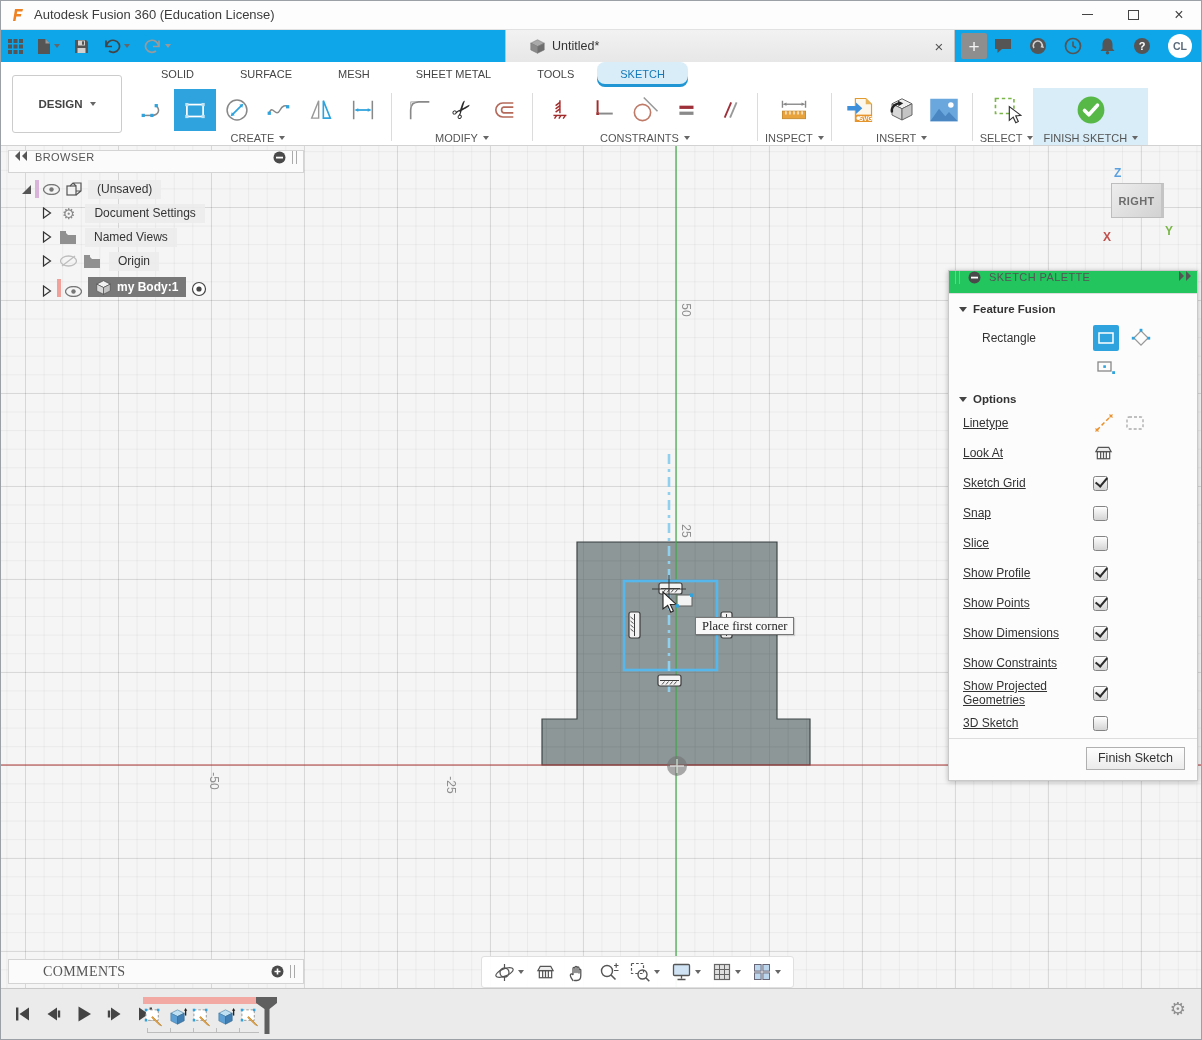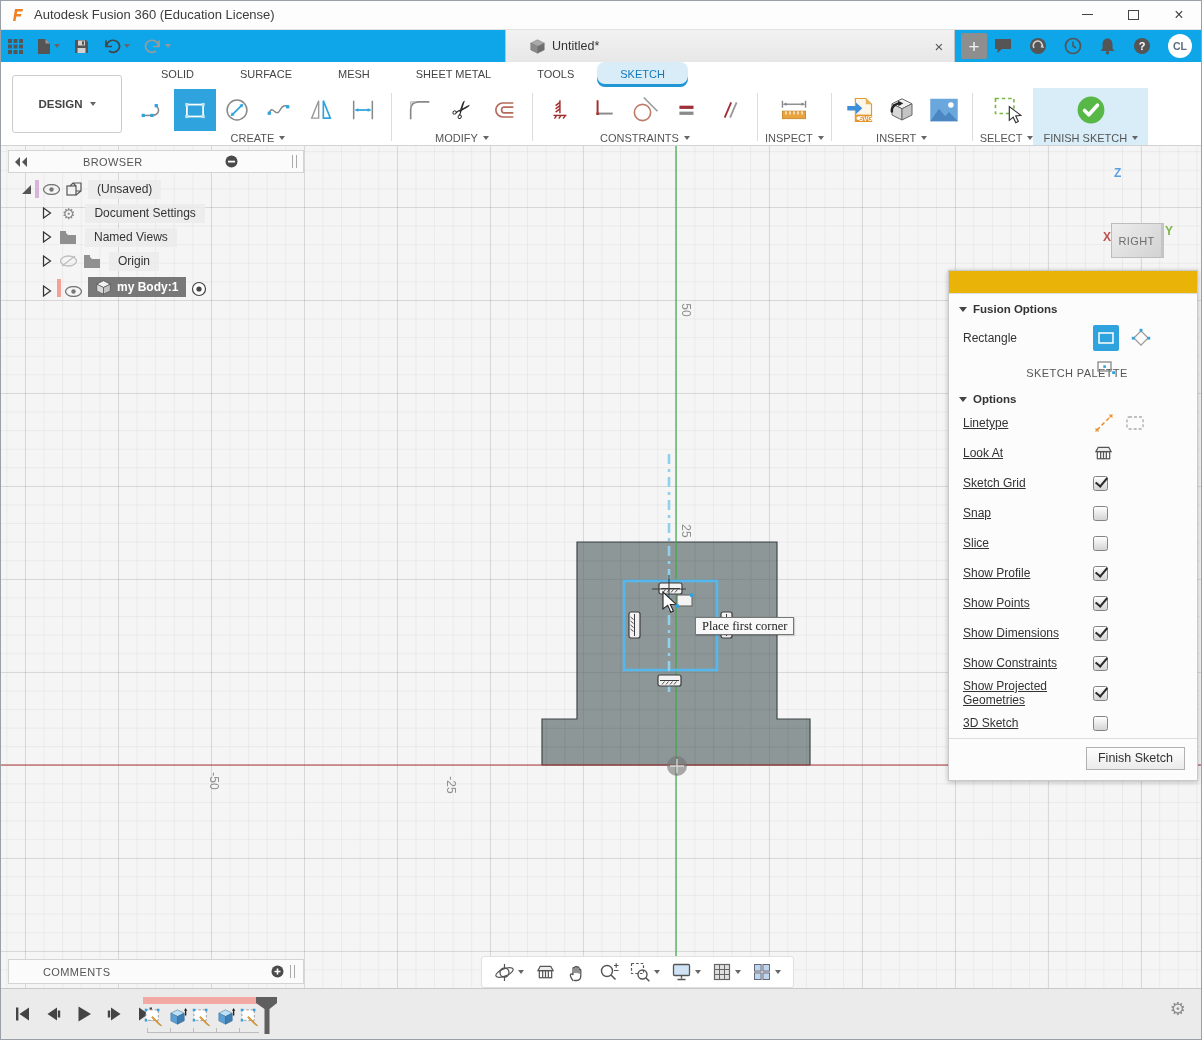--- a/index.html
+++ b/index.html
@@ -69,52 +69,52 @@
   }
   .scene { position:absolute; left:0; top:0; }
   .axis-num { position:absolute; font-size:12px; color:#8f8f8f; transform:rotate(90deg); white-space:nowrap; }
   .tooltip { position:absolute; left:695px; top:471px; height:18px; padding:1px 6px 2px;
     background:#f8f8f8; border:1px solid #777; box-shadow:1px 1px 1px rgba(0,0,0,.15);
     font-family:"Liberation Serif", serif; font-size:12.5px; color:#222; white-space:nowrap; z-index:5; }
   .cursor-svg { position:absolute; left:640px; top:425px; z-index:6; }
 
   
   .browser { position:absolute; left:8px; top:150px; width:296px; z-index:10; }
-  .panel-header { height:23px; background:#fbfbfb; border:1px solid #d4d4d4; display:flex; align-items:center;
-    font-size:11px; color:#555; padding:0 6px;gap:48px; }
+  .panel-header { height:23px; background:#fbfbfb; border:1px solid #d4d4d4; display:flex; 
+    font-size:11px; color:#555; padding:0 6px; }
   .panel-header .ph-title { margin-left:8px; letter-spacing:.4px; flex:1; }
   .grip { width:5px; height:13px; border-left:1px solid #aaa; border-right:1px solid #aaa; margin-left:6px; }
   .tree { padding-top:4px; }
   .trow { height:24px; display:flex; align-items:center; }
   .chip { background:rgba(235,235,235,.92); padding:2.5px 9px; font-size:12px; color:#333; white-space:nowrap; }
   .chip.dark { background:#787878; color:#fff; font-weight:bold; display:flex; align-items:center; gap:6px; padding:2.5px 8px; }
   .tri-open { width:0; height:0; border-bottom:9px solid #555; border-right:9px solid transparent; transform:rotate(-90deg); }
   .cbar { width:4px; height:18px; margin:0 4px; }
   .cbar.purple { background:#d9b3d9; }
   .cbar.salmon { background:#f2a09a; }
   .gear-glyph { font-size:15px; color:#8a8a8a; line-height:1; }
 
   
   .viewcube { position:absolute; left:1103px; top:166px; width:86px; height:86px; z-index:10; }
   .vc-face { position:absolute; left:8px; top:17px; width:53px; height:35px;
     background:linear-gradient(135deg,#ededed,#d2d2d2); border:1px solid #bdbdbd; border-right:3px solid #c4c4c4;
-    display:flex; align-items:center; justify-content:center; font-size:11px; font-weight:normal; color:#6d6d6d; letter-spacing:.4px;margin-top:40px; }
+    display:flex; align-items:center; justify-content:center; font-size:11px; font-weight:bold; color:#6d6d6d; letter-spacing:.4px; }
   .vc-axis { position:absolute; font-size:12px; font-weight:bold; }
   .vc-z { left:11px; top:0; color:#5aa0e0; }
   .vc-x { left:0px; top:64px; color:#c0504d; }
   .vc-y { left:62px; top:58px; color:#7ab648; }
 
   
   .palette { position:absolute; left:948px; top:270px; width:250px; background:#fcfcfc;
     border:1px solid #c9c9c9; box-shadow:0 1px 5px rgba(0,0,0,.25); z-index:20; }
-  .palette .panel-header { border:none; border-bottom:1px solid #ddd; background:#eab308;flex-direction:column; }
+  .palette .panel-header { border:none; border-bottom:1px solid #ddd; background:#22c55e; }
   .section-title { display:flex; align-items:center; gap:6px; font-size:11.5px; font-weight:bold; color:#333; padding:9px 10px 3px; }
   .tri-down { width:0; height:0; border-left:4px solid transparent; border-right:4px solid transparent; border-top:5px solid #444; }
   .feature-row { display:flex; align-items:center; padding:7px 14px 2px; }
-  .feature-row .flabel { flex:1; font-size:12px; color:#333; }
+  .feature-row .flabel { flex:1; font-size:12px; color:#333;margin-left:19px; }
   .p-icon { width:26px; height:26px; display:flex; align-items:center; justify-content:center; }
   .p-icon.active { background:#2ea3dd; border-radius:2px; }
   .fctrl { width:90px; display:flex; align-items:center; gap:9px; }
   .feature-row2 { display:flex; padding:1px 14px 4px; }
   .feature-row2 .spacer { flex:1; }
   .feature-row2 .fctrl2 { width:90px; }
   .opt-row { height:30px; display:flex; align-items:center; padding:0 14px; }
   .opt-row .olabel { flex:1; font-size:12px; color:#333;text-decoration:underline; }
   .octrl { width:90px; display:flex; align-items:center; gap:9px; }
   .cb { width:15px; height:15px; border:1px solid #848484; border-radius:2.5px;
@@ -126,21 +126,21 @@
     padding:3px 11px 4px; font-size:12.5px; color:#333; }
 
   
   .navbar { position:absolute; left:481px; top:956px; height:32px; background:rgba(255,255,255,.95);
     border:1px solid #e0e0e0; border-radius:3px; display:flex; align-items:center; padding:0 9px; gap:5px; z-index:15; }
   .nitem { display:flex; align-items:center; gap:3px; padding:0 3px; height:100%; }
 
   
   .comments { position:absolute; left:8px; top:959px; width:296px; height:25px; background:#fbfbfb;
     border:1px solid #d4d4d4; display:flex; align-items:center; padding:0 8px; z-index:15; }
-  .comments .c-title { font-size:11px; color:#555; letter-spacing:.4px; margin-left:26px; flex:1; }
+  .comments .c-title { font-size:14px; color:#555; letter-spacing:.4px; margin-left:26px; flex:1;font-family:Liberation Serif, serif; }
 
   
   .timeline { position:absolute; left:0; top:988px; width:1202px; height:52px; background:#ebebeb; border-top:1px solid #c8c8c8; }
   .playbtns { position:absolute; left:10px; top:13px; display:flex; gap:7px; }
   .pbtn { width:24px; height:24px; display:flex; align-items:center; justify-content:center; }
   .features { position:absolute; left:143px; top:8px; }
   .pinkbar { width:118px; height:7px; background:#f2a9a4; }
   .ticons { display:flex; gap:2px; margin-top:2px; }
   .ticon { width:22px; height:22px; display:flex; align-items:center; justify-content:center; }
   .bracket { width:112px; height:5px; margin-left:4px;
@@ -659,21 +659,21 @@
     </svg>
     <span class="ph-title">SKETCH PALETTE</span>
     <svg width="12" height="10" viewBox="0 0 12 10">
       <polygon points="0,0 0,10 5,5" fill="#555"></polygon>
         <polygon points="7,0 7,10 12,5" fill="#555"></polygon>
     </svg>
   </div>
 
   <div class="section-title">
     <span class="tri-down"></span>
-    <span>Fusion Options</span>
+    <span>Feature Fusion</span>
   </div>
 
   <div class="feature-row">
     <span class="flabel">Rectangle</span>
     <span class="fctrl">
       <span class="p-icon active">
         <svg width="22" height="22" viewBox="0 0 22 22">
           <rect x="4" y="6" width="14" height="10" fill="none" stroke="#fff" stroke-width="1.5"></rect>
         </svg>
       </span>

